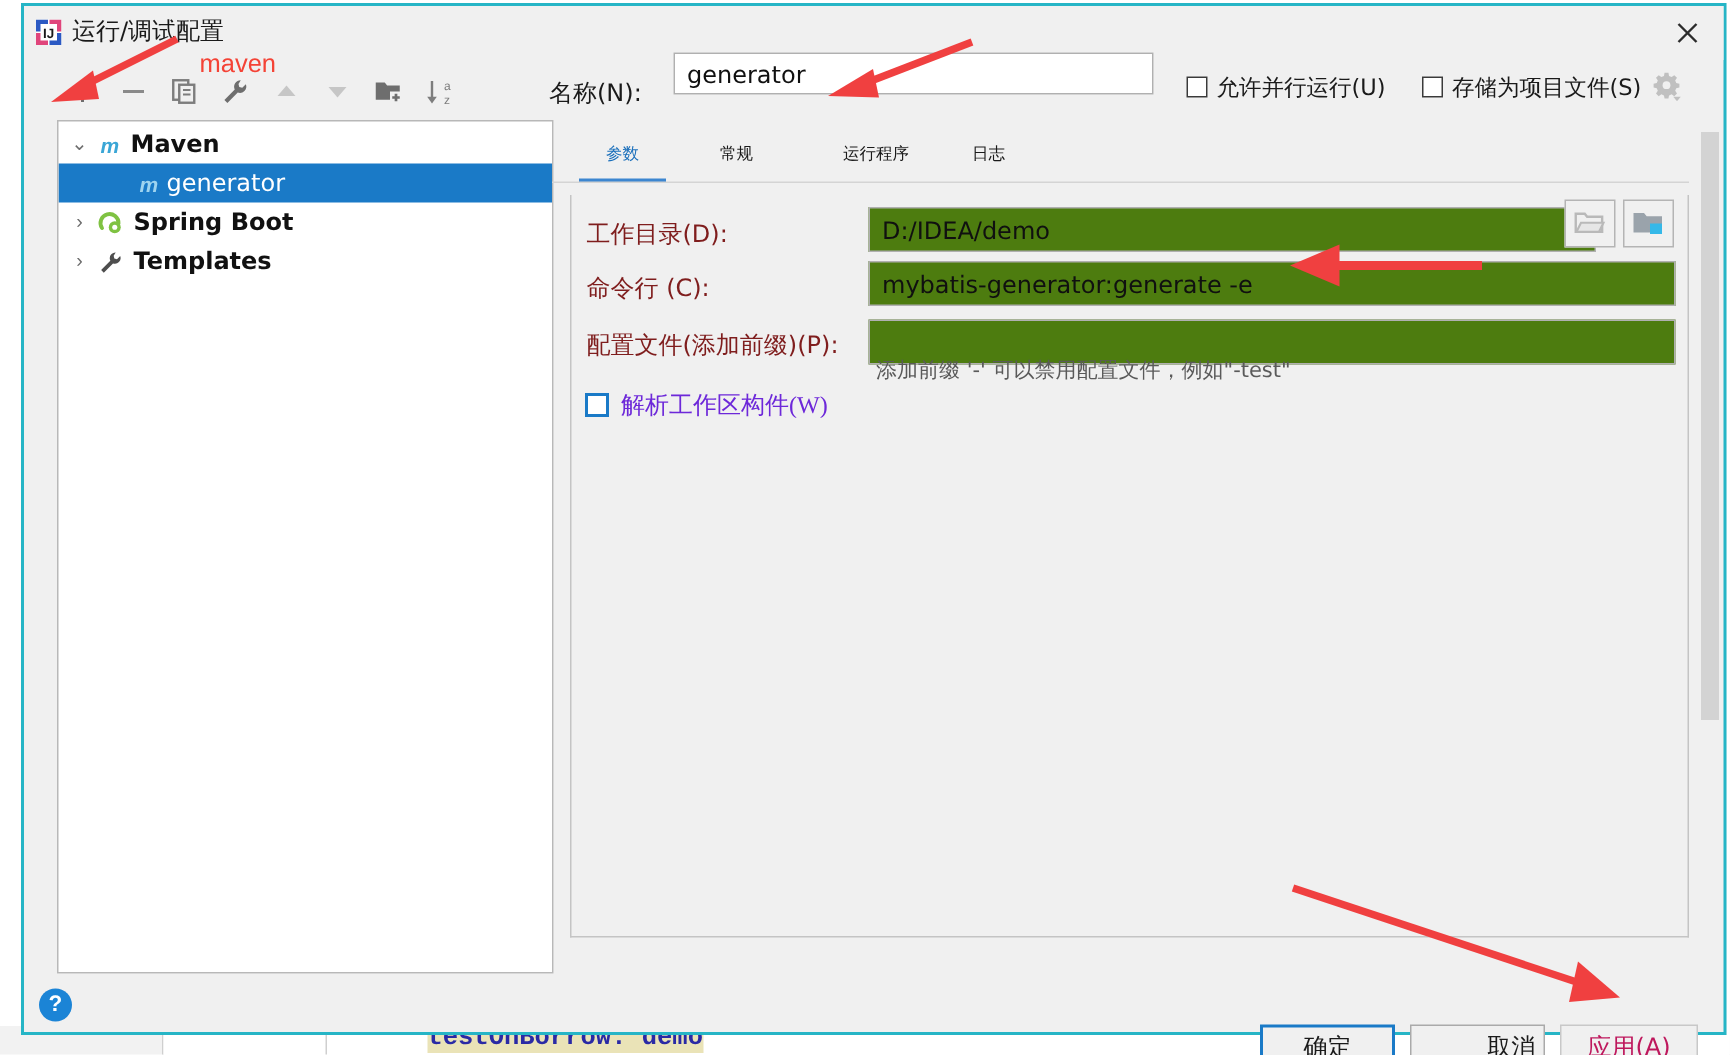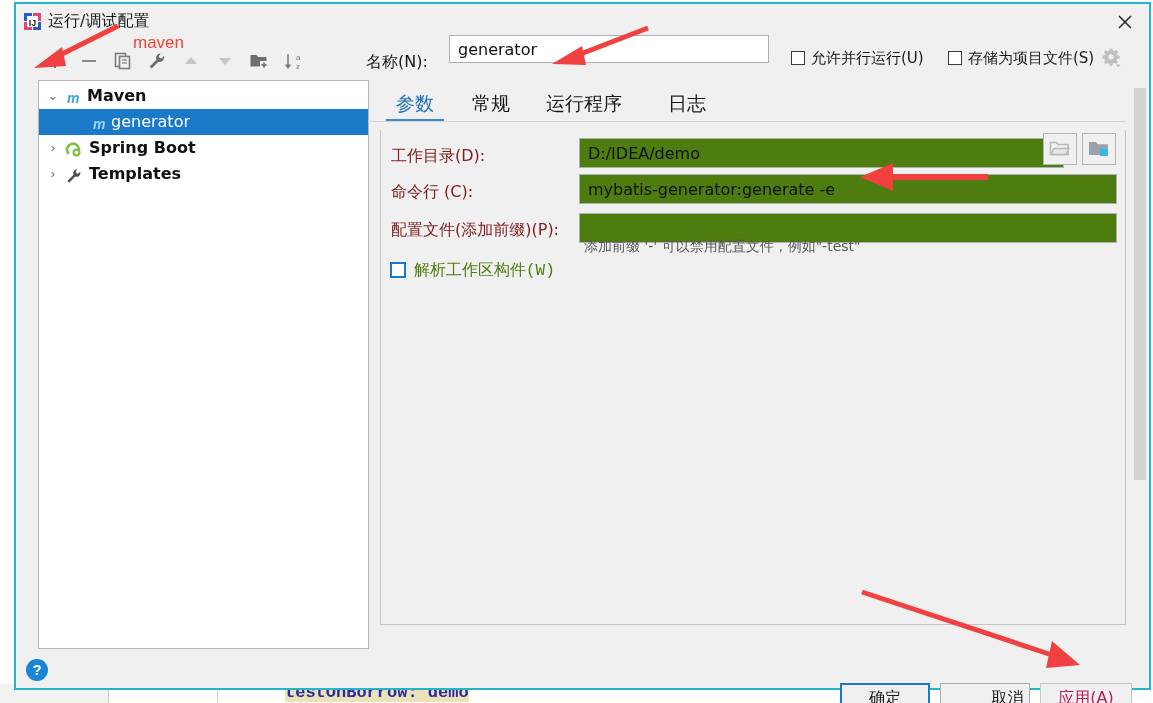--- a/index.html
+++ b/index.html
@@ -131,21 +131,21 @@
   }
   .cbx.blue { border-color: #1a7ac7; border-width: 2px; }
   #gear-btn { position: absolute; left: 1083px; top: 42px; width: 26px; height: 26px; cursor: pointer; }
 
   
   #tabs {
     position: absolute; left: 352px; top: 82px; width: 745px; height: 36px;
   }
   .tab {
     position: absolute; top: 0; height: 36px; line-height: 34px;
-    font-size: 19px; color: #1a1a1a; cursor: pointer;
+    font-size: 11px; color: #1a1a1a; cursor: pointer;
     font-family: "DejaVu Sans", "Liberation Sans", sans-serif;
   }
   .tab.active { color: #1a6fbb; }
   .tab.active::after {
     content: ""; position: absolute; left: 0; right: 0; bottom: 0;
     height: 3px; background: #3d86d0;
   }
   #tabs-underline {
     position: absolute; left: 352px; top: 117px; width: 758px; height: 1px;
     background: #d4d4d4;
@@ -179,22 +179,22 @@
     background: #f0f0f0; border: 1px solid #b4b4b4; cursor: pointer;
     box-sizing: border-box;
   }
   #hint-text {
     position: absolute; left: 568px; top: 234px;
     font-size: 14px; color: #5a5a5a;
     font-family: "DejaVu Sans", "Liberation Sans", sans-serif;
   }
   #parse-cbx-row {
     position: absolute; left: 374px; top: 256px;
-    font-size: 16px; color: #4d7c0f;
-    font-family: Liberation Mono, monospace;
+    font-size: 16px; color: #6d28d9;
+    font-family: Liberation Serif, serif;
     cursor: pointer; white-space: nowrap;
   }
   #parse-cbx-row .cbx { width: 16px; height: 16px; vertical-align: -3px; margin-right: 8px;}
 
   
   #vscroll-track {
     position: absolute; left: 1118px; top: 80px; width: 12px; height: 540px;
     background: #f0f0f0;
   }
   #vscroll-thumb {
@@ -371,21 +371,21 @@
       <path d="M10.7 2.5h2.6l.4 2.1 1.7.7 1.8-1.2 1.8 1.8-1.2 1.8.7 1.7 2.1.4v2.6l-2.1.4-.7 1.7 1.2 1.8-1.8 1.8-1.8-1.2-1.7.7-.4 2.1h-2.6l-.4-2.1-1.7-.7-1.8 1.2-1.8-1.8 1.2-1.8-.7-1.7-2.1-.4v-2.6l2.1-.4.7-1.7-1.2-1.8 1.8-1.8 1.8 1.2 1.7-.7z" fill="#c0c0c0"></path>
       <circle cx="12" cy="10.8" r="2.6" fill="#f0f0f0"></circle>
       <polygon points="16.5,18.5 21.5,18.5 19,21.5" fill="#c0c0c0"></polygon>
     </svg>
   </div>
 
   <div id="tabs">
     <div class="tab active" style="left:18px; width:58px; text-align:center;">参数</div>
     <div class="tab" style="left:94px; width:58px; text-align:center;">常规</div>
     <div class="tab" style="left:170px; width:92px; text-align:center;">运行程序</div>
-    <div class="tab" style="left:280px; width:58px; text-align:right;">日志</div>
+    <div class="tab" style="left:280px; width:58px; text-align:left;">日志</div>
   </div>
   <div id="tabs-underline"></div>
 
   <div id="content-panel">
 
     <div class="f-label" style="left:10px; top:16px;">工作目录(D):</div>
     <input class="f-input" style="left: 198px; top: 8px; width: 485px;" type="text" value="D:/IDEA/demo" placeholder="">
 
     <div class="f-label" style="left:10px; top:52px;">命令行 (C):</div>
     <input class="f-input" style="left: 198px; top: 44px; width: 538px;" type="text" value="mybatis-generator:generate -e" placeholder="">

